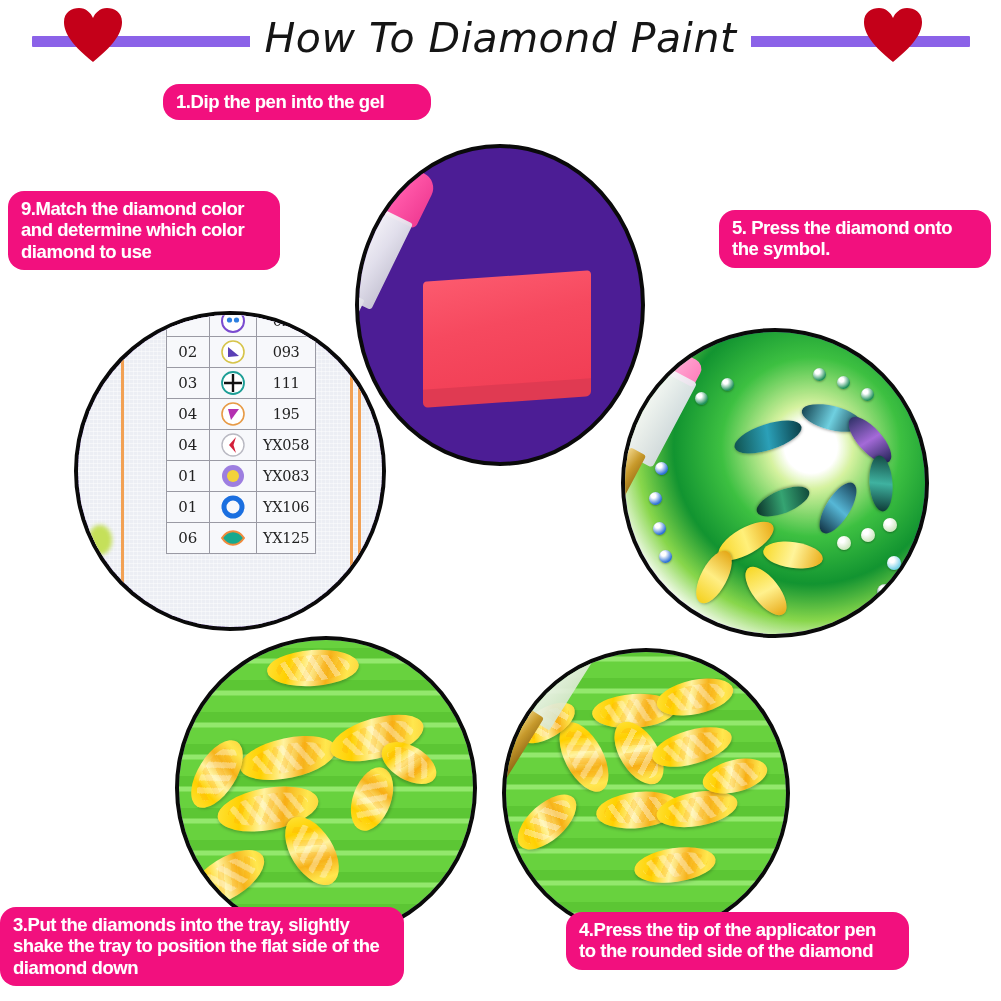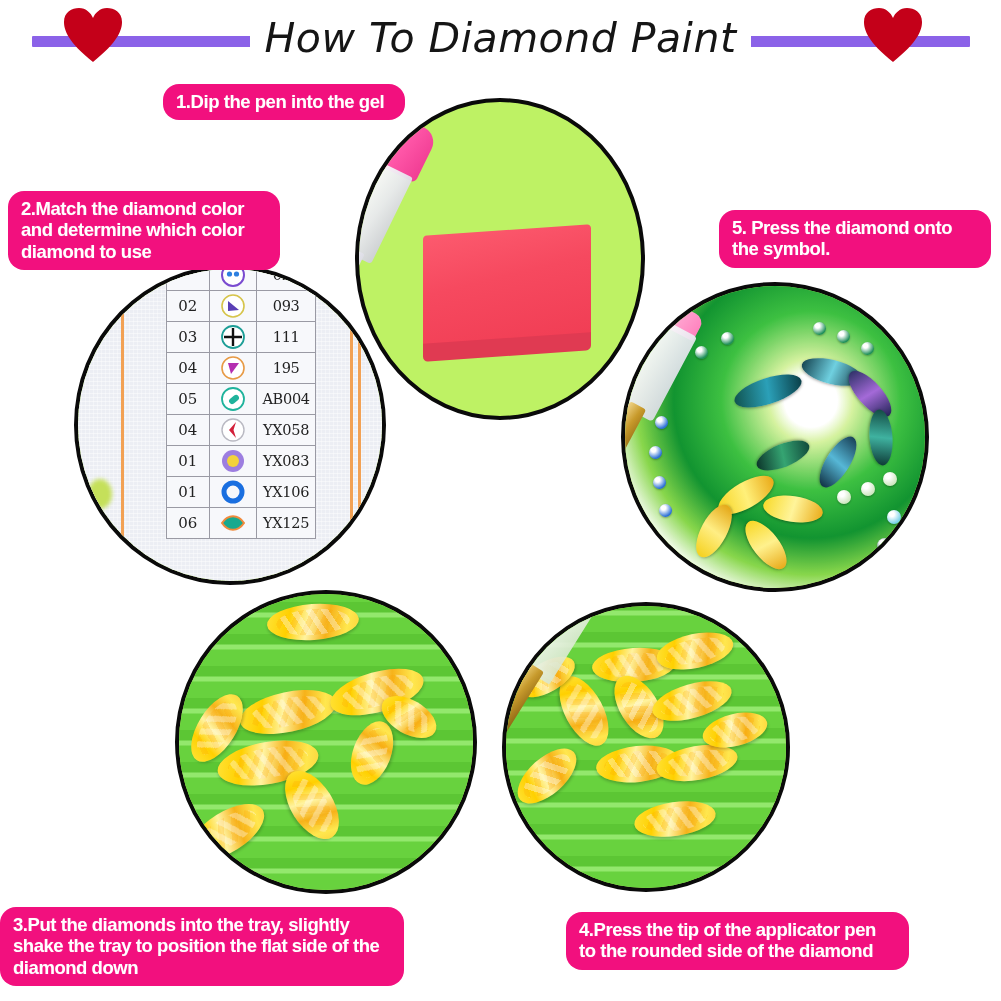--- a/index.html
+++ b/index.html
@@ -67,33 +67,34 @@
     font-family: "Liberation Sans", sans-serif;
     font-weight: 700;
     font-size: 18.5px;
     line-height: 1.16;
     letter-spacing: -0.45px;
     padding: 7px 13px 8px 13px;
     z-index: 8;
     text-shadow: 0 0 1px rgba(255,255,255,0.25);
   }
 
-  #label-1 { left: 163px; top: 84px;  width: 242px; }
+  #label-1 { left: 163px; top: 84px;  width: 268px; }
   #label-2 { left: 8px;   top: 191px; width: 272px; }
   #label-5 { left: 719px; top: 210px; width: 272px; }
   #label-3 { left: 0px;   top: 907px; width: 404px; }
   #label-4 { left: 566px; top: 912px; width: 343px; }
 
   
   .circle {
     position: absolute;
     border-radius: 50%;
     border: 4px solid #0a0a0a;
     overflow: hidden;
-    background: #bef264;
+    background: #4c1d95;
+    margin-top: 46px;
   }
 
   #circle-1 { left: 355px; top: 98px;  width: 290px; height: 322px; border-radius: 50%; }
   #circle-2 { left: 74px;  top: 265px; width: 312px; height: 320px; }
   #circle-5 { left: 621px; top: 282px; width: 308px; height: 310px; }
   #circle-3 { left: 175px; top: 590px; width: 302px; height: 304px; }
   #circle-4 { left: 502px; top: 602px; width: 288px; height: 290px; }
 
   .photo { position: absolute; inset: 0; }
 
@@ -291,21 +292,21 @@
         <path d="M31 56 C6 36 2 24 2 16 C2 6 10 2 17 2 C24 2 29 7 31 12 C33 7 38 2 45 2 C52 2 60 6 60 16 C60 24 56 36 31 56 Z" fill="#c40019"></path>
       </svg>
   </div>
 
   <div id="page-title">
     <span>How To Diamond Paint</span>
   </div>
 </div>
 
 <div class="step-label" id="label-1">1.Dip the pen into the gel</div>
-<div class="step-label" id="label-2">2.Match the diamond color and determine which color diamond to use</div>
+<div class="step-label" id="label-2">9.Match the diamond color and determine which color diamond to use</div>
 <div class="step-label" id="label-5">5. Press the diamond onto the symbol.</div>
 <div class="step-label" id="label-3">3.Put the diamonds into the tray, slightly shake the tray to position the flat side of the diamond down</div>
 <div class="step-label" id="label-4">4.Press the tip of the applicator pen to the rounded side of the diamond</div>
 
 <div class="circle" id="circle-1">
   <div class="photo">
     <div class="gel-block"></div>
     <div class="gel-side"></div>
     <div class="pen">
       <div class="pen-cap"></div>
@@ -352,28 +353,20 @@
                 </svg></span></td>
             <td class="c-id">111</td>
           </tr>
           <tr>
             <td class="c-code">04</td>
             <td class="c-sym"><span class="sym"><svg viewBox="0 0 26 26">
                   <circle cx="13" cy="13" r="11" fill="#fff" stroke="#e79a45" stroke-width="1.6"></circle>
                   <path d="M8 8 L19 8 L11 19 Z" fill="#b42fb0"></path>
                 </svg></span></td>
             <td class="c-id">195</td>
-          </tr>
-          <tr>
-            <td class="c-code">05</td>
-            <td class="c-sym"><span class="sym"><svg viewBox="0 0 26 26">
-                  <circle cx="13" cy="13" r="11" fill="#fff" stroke="#1fb39c" stroke-width="1.8"></circle>
-                  <rect x="8" y="11" width="11" height="6" rx="3" fill="#1fb39c" transform="rotate(-38 13 13)"></rect>
-                </svg></span></td>
-            <td class="c-id">AB004</td>
           </tr>
           <tr>
             <td class="c-code">04</td>
             <td class="c-sym"><span class="sym"><svg viewBox="0 0 26 26">
                   <circle cx="13" cy="13" r="11" fill="#fff" stroke="#b9b9c2" stroke-width="1.4"></circle>
                   <path d="M16 5 L9 13 L16 21 L13.5 13 Z" fill="#d3203a"></path>
                 </svg></span></td>
             <td class="c-id">YX058</td>
           </tr>
           <tr>

